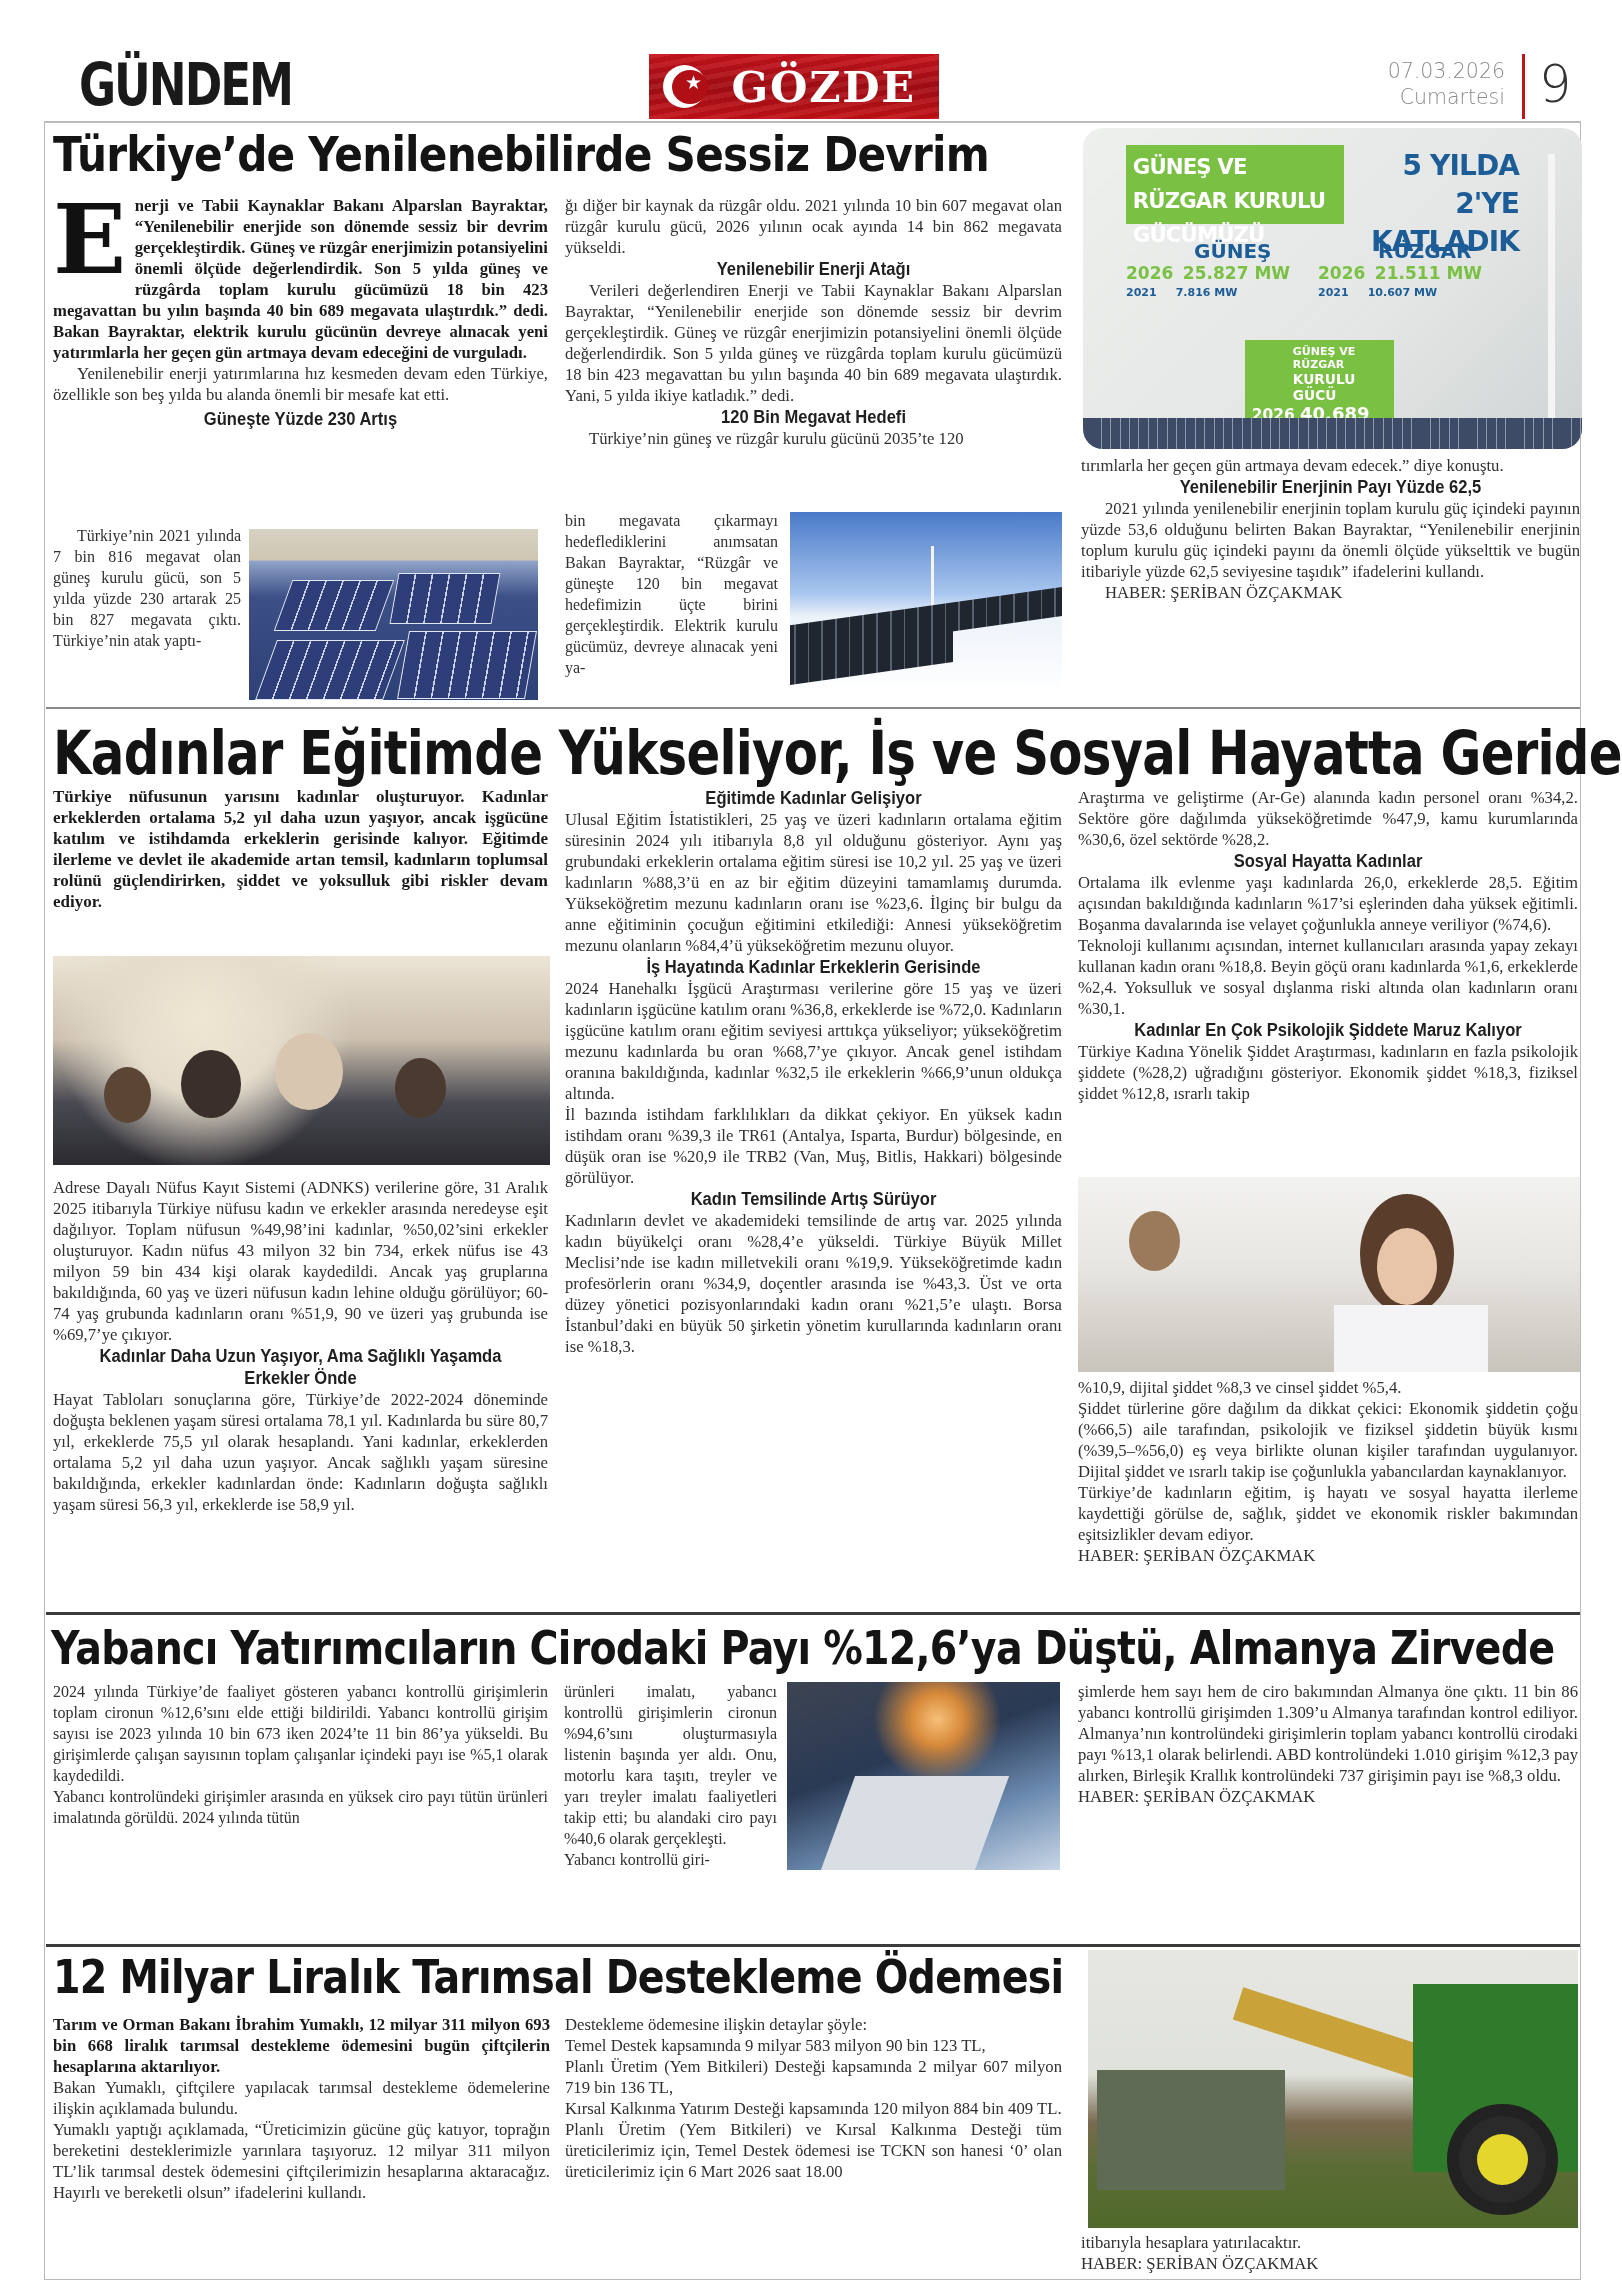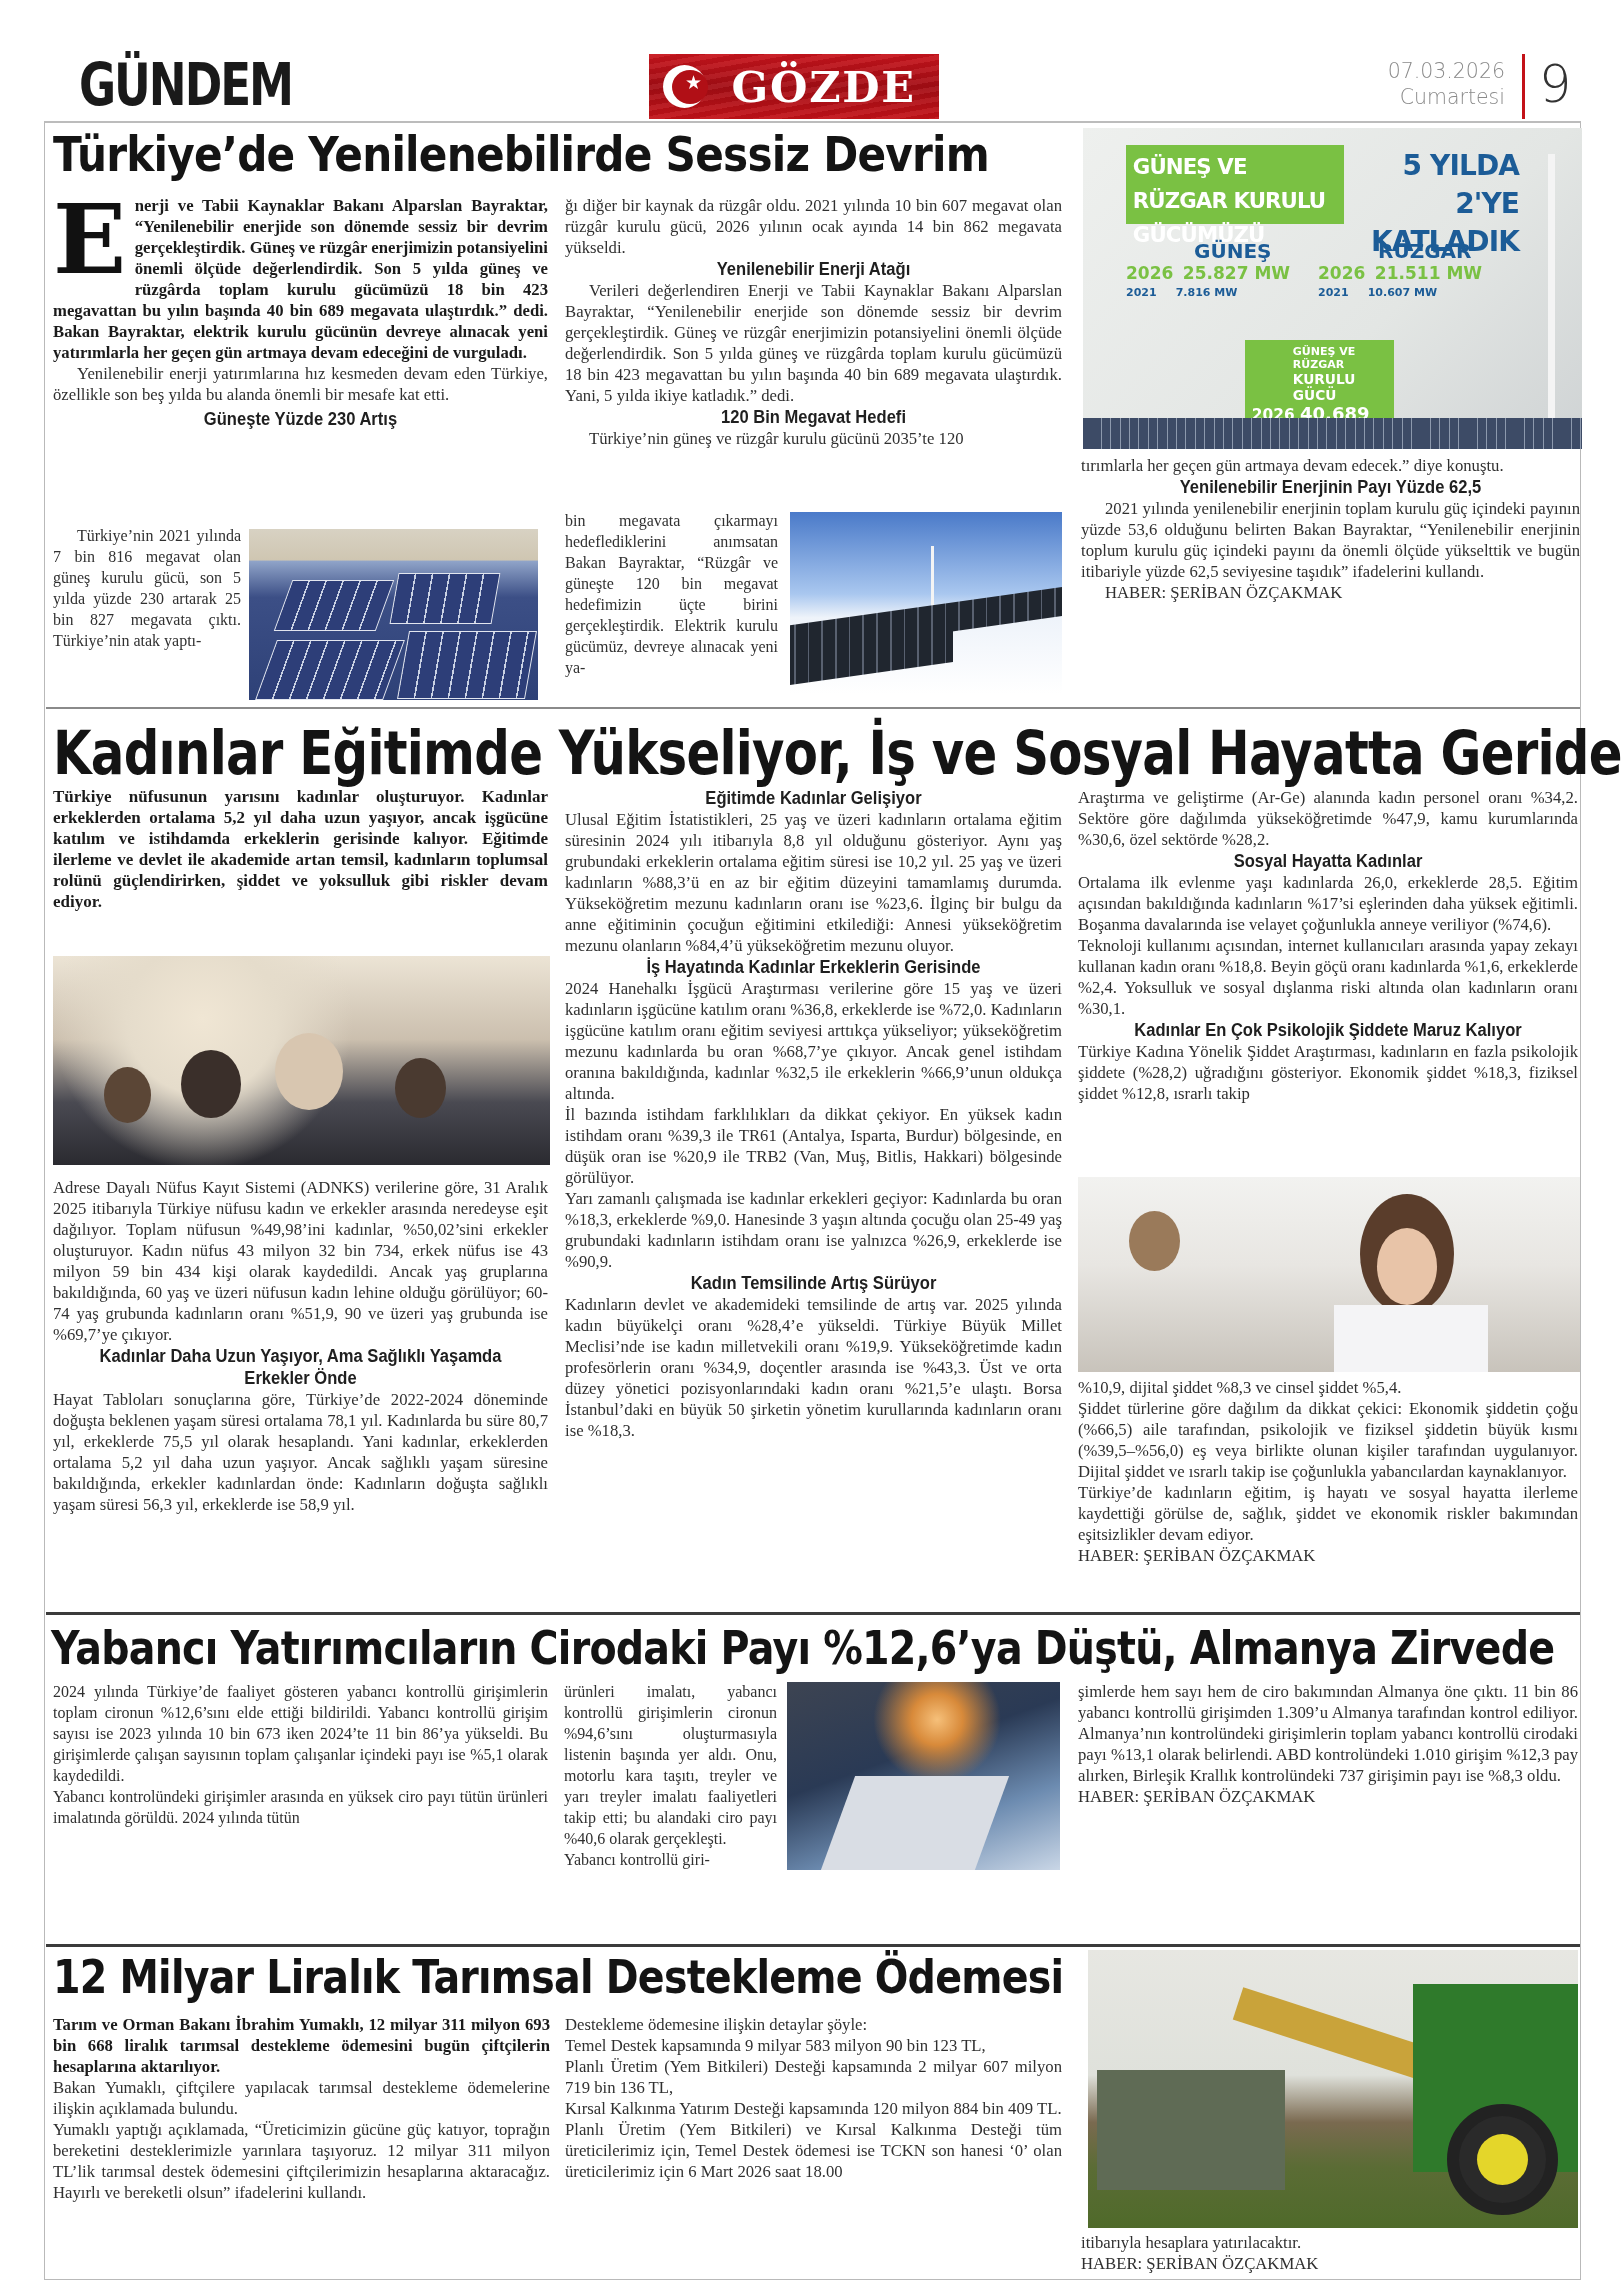--- a/index.html
+++ b/index.html
@@ -40,21 +40,21 @@
   .photo { position: absolute; overflow: hidden; }
 
   
   .solar-roof { background: linear-gradient(180deg,#d8d2c3 0%,#cfc6b2 18%,#8fa3c8 19%,#3c4f86 40%,#2e4177 100%); }
   .solar-roof .panel { position: absolute; background: repeating-linear-gradient(90deg,#2d3e78 0 15.4px,#c9d1e3 15.4px 17px), #2d3e78; border: 1.7px solid #e2e6ef; }
   .snow { background: linear-gradient(180deg,#4a7ac9 0%,#a9c7ef 45%,#eef3fa 58%,#ffffff 100%); }
   .snow .row { position: absolute; background: repeating-linear-gradient(90deg,#20262f 0 12px,#596170 12px 13.7px); transform: skewY(-8deg); }
   .turbine { position: absolute; width: 3.4px; background: #f4f4f4; }
 
   
-  .info { background: linear-gradient(135deg,#eef0ee 0%,#e3e6e4 60%,#cfd3d4 100%); }
+  .info { background: linear-gradient(135deg,#eef0ee 0%,#e3e6e4 60%,#cfd3d4 100%); border-radius: 20px; }
   .info-title-left { position: absolute; left: 43px; top: 17px; width: 218px; height: 79px; background: #7ac143; color: #fff;
     font-family: "DejaVu Sans", sans-serif; font-weight: bold; font-size: 21.3px; line-height: 34px; padding: 5.1px 6.8px; letter-spacing: -0.9px; }
   .info-title-right { position: absolute; left: 265px; top: 19px; color: #1c5c97; font-family: "DejaVu Sans", sans-serif; font-weight: bold; font-size: 28px; line-height: 38px; letter-spacing: -0.9px; text-align: right; }
   .info-block { position: absolute; font-family: "DejaVu Sans", sans-serif; font-weight: bold; }
   .info-block .nm { color: #1c5c97; font-size: 20px; }
   .info-block .y26 { color: #7ac143; font-size: 17px; }
   .info-block .y21 { color: #1c5c97; font-size: 11px; }
   .info-total { position: absolute; left: 162px; top: 212px; width: 149px; height: 96px; background: #7ac143; color: #fff; font-family: "DejaVu Sans", sans-serif; font-weight: bold; padding: 5.1px 6.8px; }
   .info-panels { position: absolute; left: 0; bottom: 0; width: 100%; height: 31px; background: repeating-linear-gradient(90deg,#3d4b66 0 8.5px,#8d99ad 8.5px 9.4px); }
 
@@ -171,21 +171,20 @@
   <p class="sub">Kadınlar Daha Uzun Yaşıyor, Ama Sağlıklı Yaşamda Erkekler Önde</p>
   <p>Hayat Tabloları sonuçlarına göre, Türkiye’de 2022-2024 döneminde doğuşta beklenen yaşam süresi ortalama 78,1 yıl. Kadınlarda bu süre 80,7 yıl, erkeklerde 75,5 yıl olarak hesaplandı. Yani kadınlar, erkeklerden ortalama 5,2 yıl daha uzun yaşıyor. Ancak sağlıklı yaşam süresine bakıldığında, erkekler kadınlardan önde: Kadınların doğuşta sağlıklı yaşam süresi 56,3 yıl, erkeklerde ise 58,9 yıl.</p>
 </div>
 
 <div class="col" style="left:565px; top:787px; width:497px;">
   <p class="sub">Eğitimde Kadınlar Gelişiyor</p>
   <p>Ulusal Eğitim İstatistikleri, 25 yaş ve üzeri kadınların ortalama eğitim süresinin 2024 yılı itibarıyla 8,8 yıl olduğunu gösteriyor. Aynı yaş grubundaki erkeklerin ortalama eğitim süresi ise 10,2 yıl. 25 yaş ve üzeri kadınların %88,3’ü en az bir eğitim düzeyini tamamlamış durumda. Yükseköğretim mezunu kadınların oranı ise %23,6. İlginç bir bulgu da anne eğitiminin çocuğun eğitimini etkilediği: Annesi yükseköğretim mezunu olanların %84,4’ü yükseköğretim mezunu oluyor.</p>
   <p class="sub">İş Hayatında Kadınlar Erkeklerin Gerisinde</p>
   <p>2024 Hanehalkı İşgücü Araştırması verilerine göre 15 yaş ve üzeri kadınların işgücüne katılım oranı %36,8, erkeklerde ise %72,0. Kadınların işgücüne katılım oranı eğitim seviyesi arttıkça yükseliyor; yükseköğretim mezunu kadınlarda bu oran %68,7’ye çıkıyor. Ancak genel istihdam oranına bakıldığında, kadınlar %32,5 ile erkeklerin %66,9’unun oldukça altında.</p>
   <p>İl bazında istihdam farklılıkları da dikkat çekiyor. En yüksek kadın istihdam oranı %39,3 ile TR61 (Antalya, Isparta, Burdur) bölgesinde, en düşük oran ise %20,9 ile TRB2 (Van, Muş, Bitlis, Hakkari) bölgesinde görülüyor.</p>
-  <p>Yarı zamanlı çalışmada ise kadınlar erkekleri geçiyor: Kadınlarda bu oran %18,3, erkeklerde %9,0. Hanesinde 3 yaşın altında çocuğu olan 25-49 yaş grubundaki kadınların istihdam oranı ise yalnızca %26,9, erkeklerde ise %90,9.</p>
   <p class="sub">Kadın Temsilinde Artış Sürüyor</p>
   <p>Kadınların devlet ve akademideki temsilinde de artış var. 2025 yılında kadın büyükelçi oranı %28,4’e yükseldi. Türkiye Büyük Millet Meclisi’nde ise kadın milletvekili oranı %19,9. Yükseköğretimde kadın profesörlerin oranı %34,9, doçentler arasında ise %43,3. Üst ve orta düzey yönetici pozisyonlarındaki kadın oranı %21,5’e ulaştı. Borsa İstanbul’daki en büyük 50 şirketin yönetim kurullarında kadınların oranı ise %18,3.</p>
 </div>
 
 <div class="col" style="left:1078px; top:787px; width:500px;">
   <p>Araştırma ve geliştirme (Ar-Ge) alanında kadın personel oranı %34,2. Sektöre göre dağılımda yükseköğretimde %47,9, kamu kurumlarında %30,6, özel sektörde %28,2.</p>
   <p class="sub">Sosyal Hayatta Kadınlar</p>
   <p>Ortalama ilk evlenme yaşı kadınlarda 26,0, erkeklerde 28,5. Eğitim açısından bakıldığında kadınların %17’si eşlerinden daha yüksek eğitimli. Boşanma davalarında ise velayet çoğunlukla anneye veriliyor (%74,6).</p>
   <p>Teknoloji kullanımı açısından, internet kullanıcıları arasında yapay zekayı kullanan kadın oranı %18,8. Beyin göçü oranı kadınlarda %1,6, erkeklerde %2,4. Yoksulluk ve sosyal dışlanma riski altında olan kadınların oranı %30,1.</p>
   <p class="sub">Kadınlar En Çok Psikolojik Şiddete Maruz Kalıyor</p>

